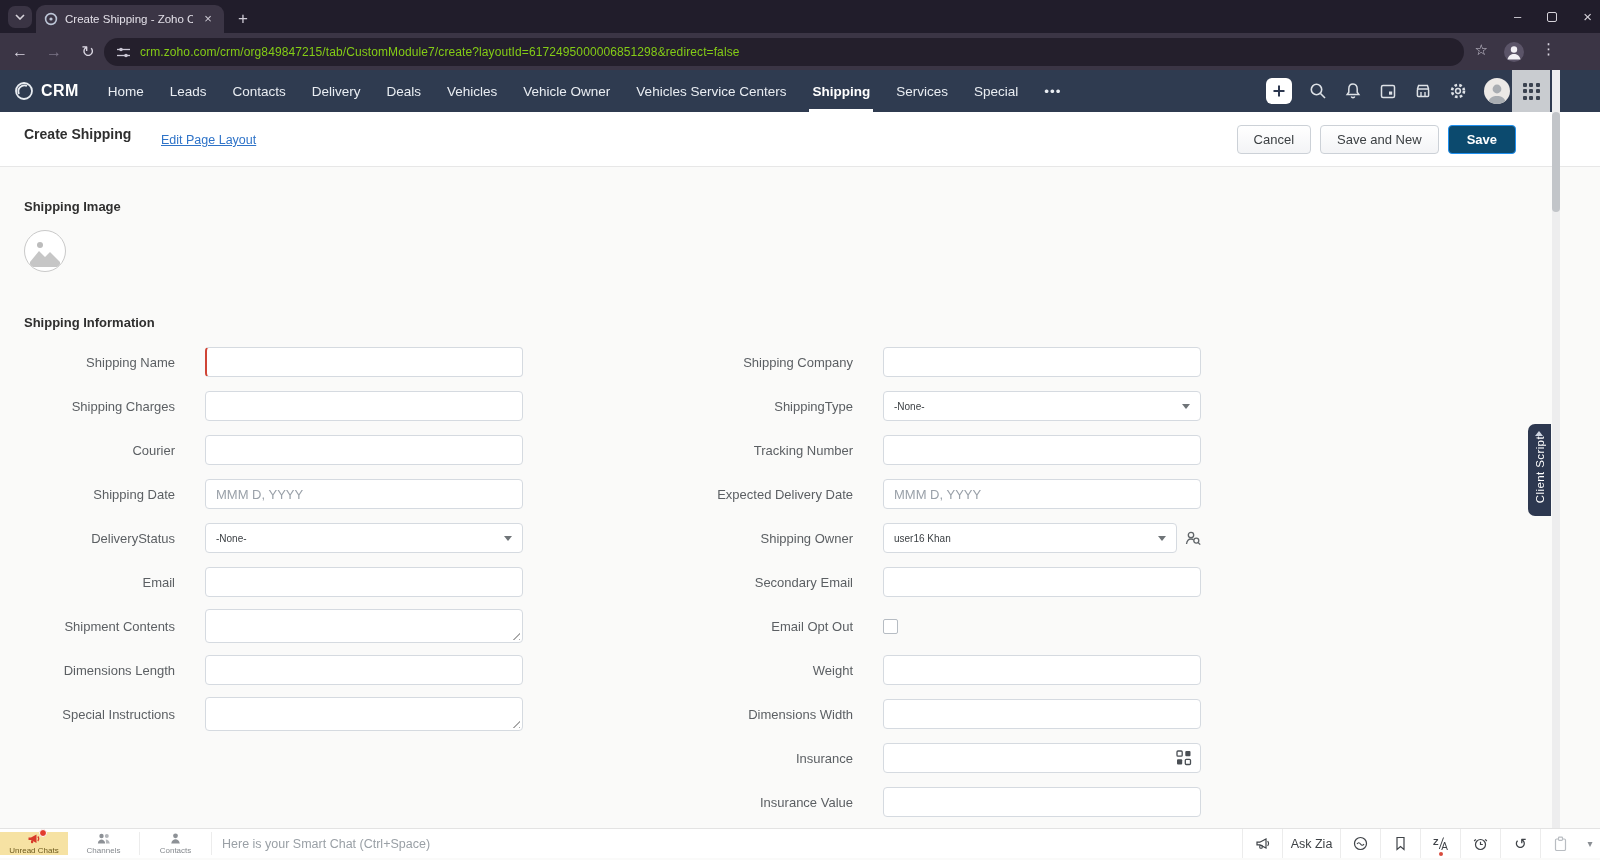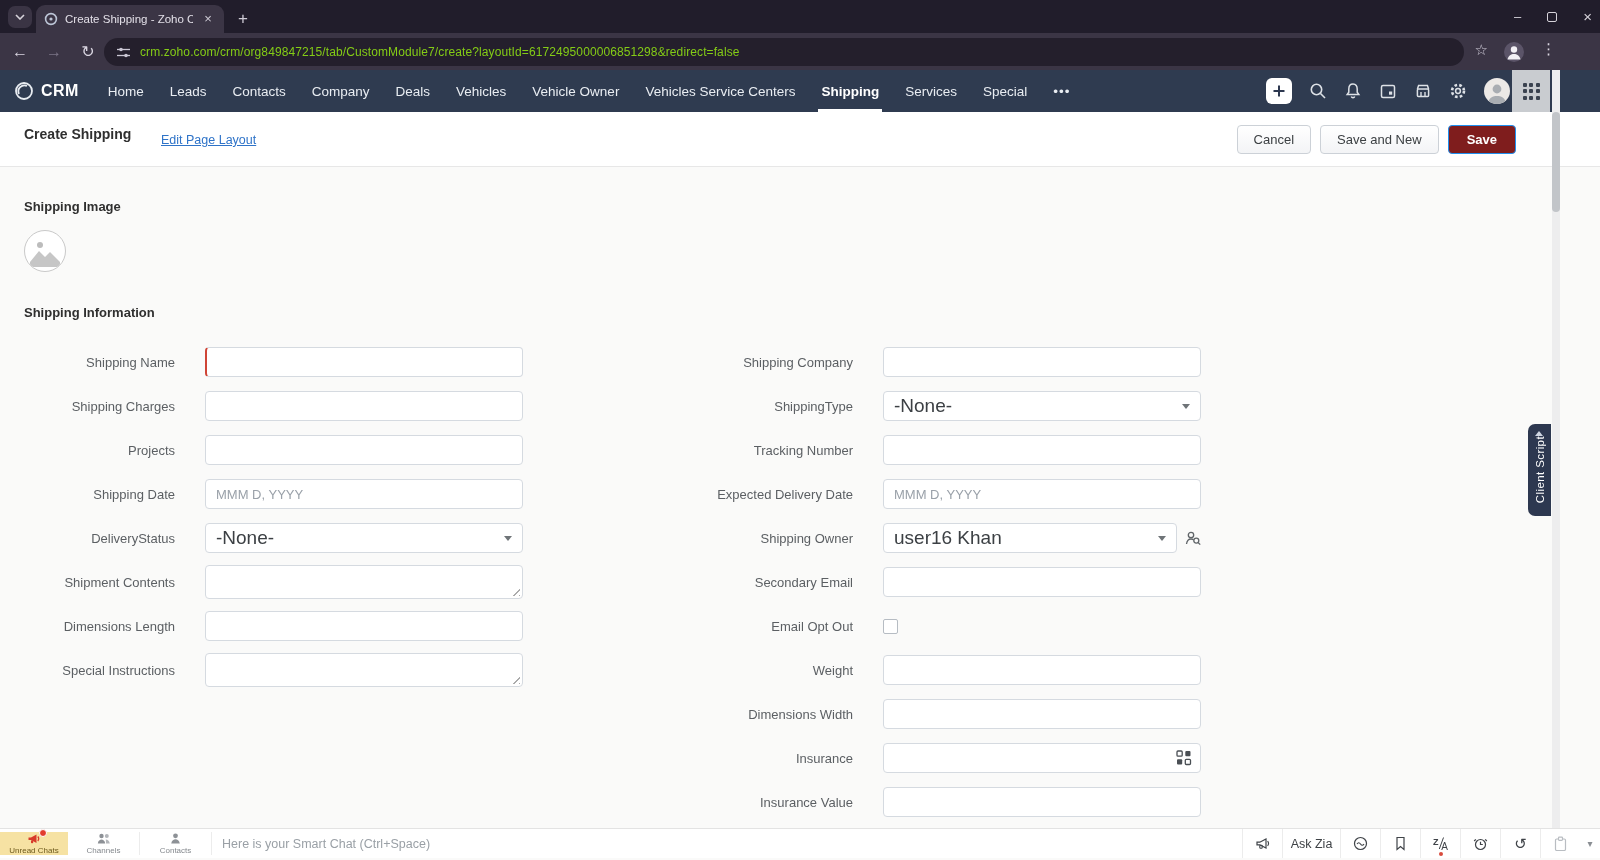--- a/index.html
+++ b/index.html
@@ -39,41 +39,41 @@
   .appsgrid { position:absolute; right:50px; top:70px; width:38px; height:42px; background:#c9ccd0; display:flex; align-items:center; justify-content:center; }
   .gridglyph { display:grid; grid-template-columns:repeat(3,4px); grid-gap:2.5px; }
   .gridglyph i { width:4px; height:4px; background:#3b4350; border-radius:1px; }
 
   
   .pagehead { position:absolute; left:0; top:112px; width:1600px; height:55px; background:#fff; border-bottom:1px solid #e7e7e7; }
   .ptitle { position:absolute; left:24px; top:14px; font-size:14px; font-weight:bold; color:#2f2f2f; }
   .editlink { position:absolute; left:161px; top:21px; font-size:12.5px; color:#2e73c8; text-decoration:underline; cursor:pointer; }
   .hbtns { position:absolute; right:84px; top:13px; display:flex; gap:9px;margin-left:24px; }
   .btn { height:29px; border:1px solid #ccd1d7; border-radius:4px; background:linear-gradient(#fff,#f3f4f6); font-size:13px; color:#3c4043; padding:0 16px; display:flex; align-items:center; font-family:"Liberation Sans",sans-serif; }
-  .btn.primary { background:#7f1d1d; border-color:#1f90f0; color:#fff; font-weight:bold; padding:0 18px; }
+  .btn.primary { background:#0c4a6e; border-color:#1f90f0; color:#fff; font-weight:bold; padding:0 18px; }
 
   
   .content { position:absolute; left:0; top:167px; width:1552px; height:661px; background:#fafaf9; overflow:hidden; }
   .sectitle { position:absolute; left:24px; font-size:13px; font-weight:bold; color:#2f2f2f; }
   .imgph { position:absolute; left:24px; top:63px; width:42px; height:42px; border:1px solid #c9c9c9; border-radius:50%; background:#fff; overflow:hidden; display:flex; align-items:center; justify-content:center; }
   .fcol { position:absolute; top:173px; width:560px; }
   .fcol.left { left:0; } .fcol.right { left:660px; }
   .frow { height:44px; display:flex; align-items:center; }
   .flabel { width:175px; text-align:right; font-size:13px; color:#5b5f63; padding-right:0; flex:none;padding-left:48px; }
   .fcol.right .flabel { width:193px; }
   .fctrl { margin-left:30px; display:flex; align-items:center; position:relative; }
   .ibox { width:318px; height:30px; background:#fff; border:1px solid #d5dae0; border-radius:4px; position:relative; display:flex; align-items:center; }
   .ibox.req { border-left:2px solid #cf4436; }
   .ibox input[type=text] { width:100%; height:100%; border:none; outline:none; background:transparent; padding:0 10px; font-size:13px; color:#3c4044; font-family:"Liberation Sans",sans-serif; }
   .ibox input::placeholder { color:#9aa1a9; opacity:1; }
   .ibox.tarea { height:34px; }
   .ibox textarea { width:100%; height:100%; border:none; outline:none; resize:none; background:transparent; padding:5px 10px; font-size:13px; font-family:"Liberation Sans",sans-serif; }
   .resz { position:absolute; right:2px; bottom:2px; width:10px; height:10px; clip-path:polygon(100% 0,100% 100%,0 100%); background:repeating-linear-gradient(-45deg,#ababab 0 1px,transparent 1px 4px); }
   .ibox.sel { cursor:pointer; }
-  .selval { flex:1; font-size:19px; color:#3c4044; padding:0 10px; }
+  .selval { flex:1; font-size:10px; color:#3c4044; padding:0 10px; }
   .chev { width:0; height:0; border-left:4.5px solid transparent; border-right:4.5px solid transparent; border-top:5px solid #6f7478; margin-right:10px; }
   .cb { width:15px; height:15px; border:1.5px solid #b6bcc3; border-radius:2px; background:#fff; appearance:none; -webkit-appearance:none; }
   .sideicon { margin-left:8px; display:flex; align-items:center; }
   .inicon { position:absolute; right:8px; top:6px; }
 
   
   .cstab { position:absolute; left:1528px; top:424px; width:23px; height:92px; background:#2d3850; border-radius:7px 0 0 7px; display:flex; align-items:center; justify-content:center; }
   .cstab .lbl { writing-mode:vertical-rl; transform:rotate(180deg); color:#fff; font-size:11.5px; letter-spacing:.4px; }
   .cstab .tri { position:absolute; top:7px; left:7px; width:0; height:0; border-left:4px solid transparent; border-right:4px solid transparent; border-bottom:5px solid #cfd6e2; }
 
@@ -153,21 +153,21 @@
       <svg width="20" height="20">
           <circle cx="10" cy="10" r="8" fill="none" stroke="#e9edf2" stroke-width="1.8"></circle>
           <path d="M5 13 A6 6 0 0 1 13 5" fill="none" stroke="#e9edf2" stroke-width="1.8"></path>
         </svg>
       <b>CRM</b>
     </div>
     <div class="navmenu">
         <div class="nav-item">Home</div>
         <div class="nav-item">Leads</div>
         <div class="nav-item">Contacts</div>
-        <div class="nav-item">Company</div>
+        <div class="nav-item">Delivery</div>
         <div class="nav-item">Deals</div>
         <div class="nav-item">Vehicles</div>
         <div class="nav-item">Vehicle Owner</div>
         <div class="nav-item">Vehicles Service Centers</div>
         <div class="nav-item active">Shipping</div>
         <div class="nav-item">Services</div>
         <div class="nav-item">Special</div>
         <div class="nav-item" style="letter-spacing: 1px;">•••</div>
       </div>
   </div>
@@ -232,60 +232,68 @@
   </div>
 
   <div class="content">
     <div class="sectitle" style="top:32px;">Shipping Image</div>
     <div class="imgph">
       <svg width="40" height="40">
           <circle cx="15" cy="14" r="3" fill="#bcbcbc"></circle>
           <polygon points="5,31 14,20 20,26 25,21 35,31 35,36 5,36" fill="#c6c6c6"></polygon>
         </svg>
     </div>
-    <div class="sectitle" style="top:138px;">Shipping Information</div>
+    <div class="sectitle" style="top:148px;">Shipping Information</div>
     <div class="fcol left" id="col-left">
         <div class="frow">
           <div class="flabel">Shipping Name</div>
           <div class="fctrl">
             <div class="ibox req">
               <input type="text" style="">
             </div>
           </div>
         </div>
         <div class="frow">
           <div class="flabel">Shipping Charges</div>
           <div class="fctrl">
             <div class="ibox">
               <input type="text" style="">
             </div>
           </div>
         </div>
         <div class="frow">
-          <div class="flabel">Projects</div>
+          <div class="flabel">Courier</div>
           <div class="fctrl">
             <div class="ibox">
               <input type="text" style="">
             </div>
           </div>
         </div>
         <div class="frow">
           <div class="flabel">Shipping Date</div>
           <div class="fctrl">
             <div class="ibox">
               <input type="text" placeholder="MMM D, YYYY" style="">
             </div>
           </div>
         </div>
         <div class="frow">
           <div class="flabel">DeliveryStatus</div>
           <div class="fctrl">
             <div class="ibox sel">
               <span class="selval">-None-</span>
               <span class="chev"></span>
+            </div>
+          </div>
+        </div>
+        <div class="frow">
+          <div class="flabel">Email</div>
+          <div class="fctrl">
+            <div class="ibox">
+              <input type="text" style="">
             </div>
           </div>
         </div>
         <div class="frow">
           <div class="flabel">Shipment Contents</div>
           <div class="fctrl">
             <div class="ibox tarea">
               <textarea style=""></textarea>
               <span class="resz"></span>
             </div>

